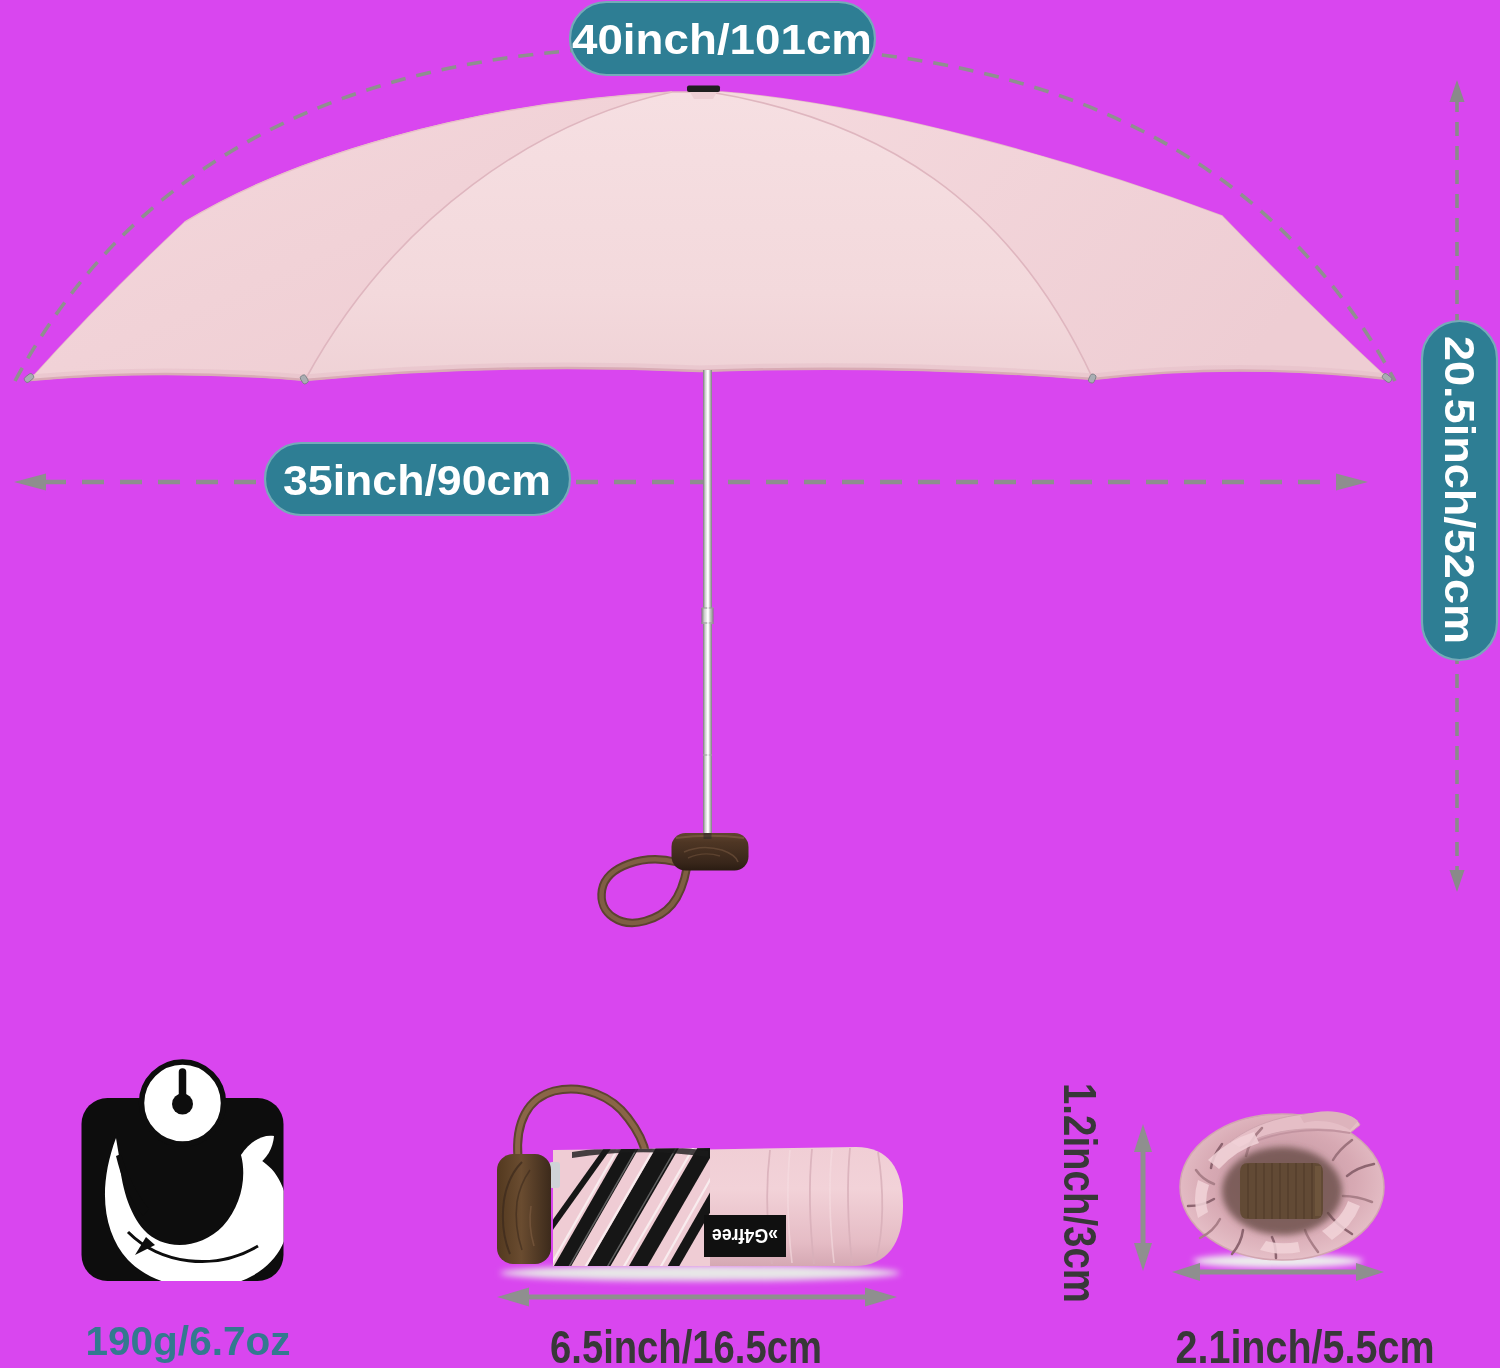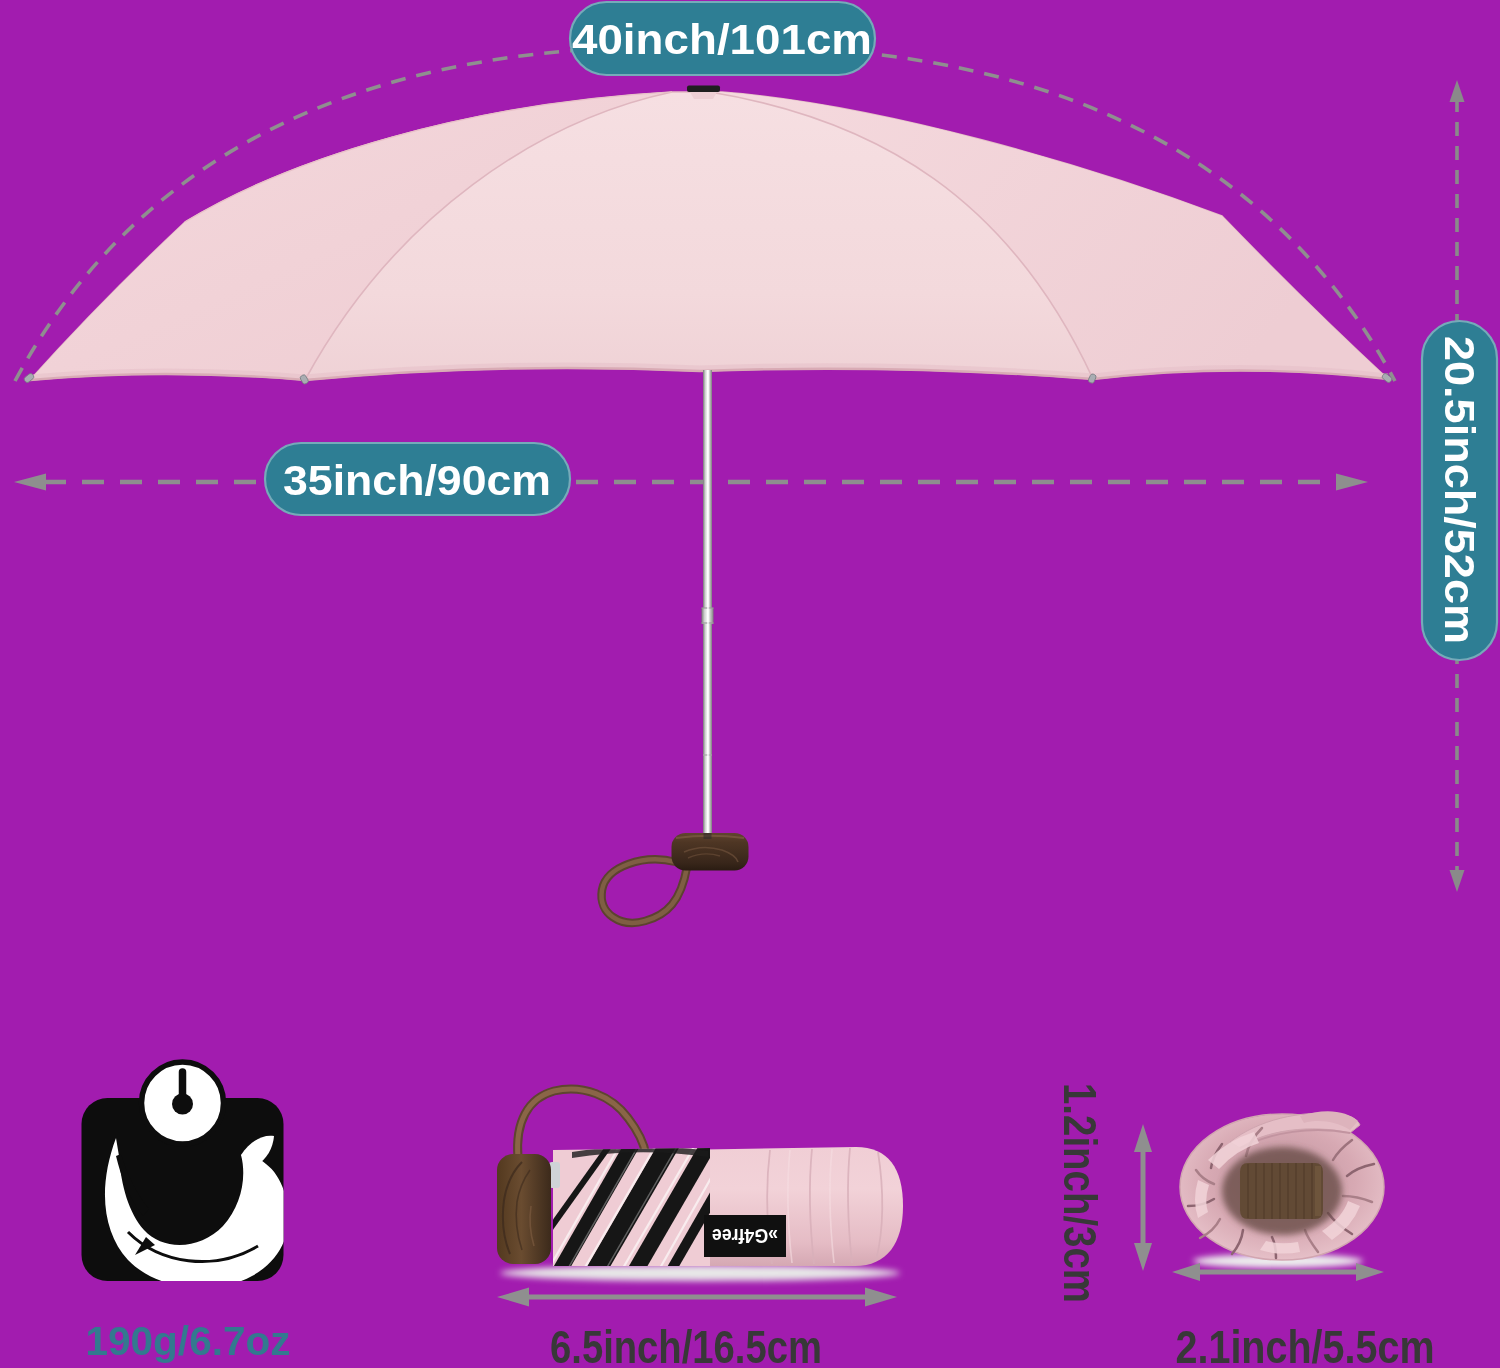--- a/index.html
+++ b/index.html
@@ -1,16 +1,16 @@
 <!DOCTYPE html>
 <html><head>
 <meta charset="utf-8">
 <style>
   html,body{margin:0;padding:0;background:#fff;}
-  #stage{position:relative;width:1500px;height:1368px;background:#a21caf;overflow:hidden;
+  #stage{position:relative;width:1500px;height:1368px;background:#d946ef;overflow:hidden;
          font-family:"Liberation Sans",sans-serif;text-align:center;}
   svg{position:absolute;left:0;top:0;}
   text{font-family:"Liberation Sans",sans-serif;font-weight:bold;}
 </style>
 </head>
 <body>
 <div id="stage">
 <svg width="1500" height="1368" viewBox="0 0 1500 1368">
 <defs>
   <linearGradient id="panL" x1="0" y1="0" x2="1" y2="1">

